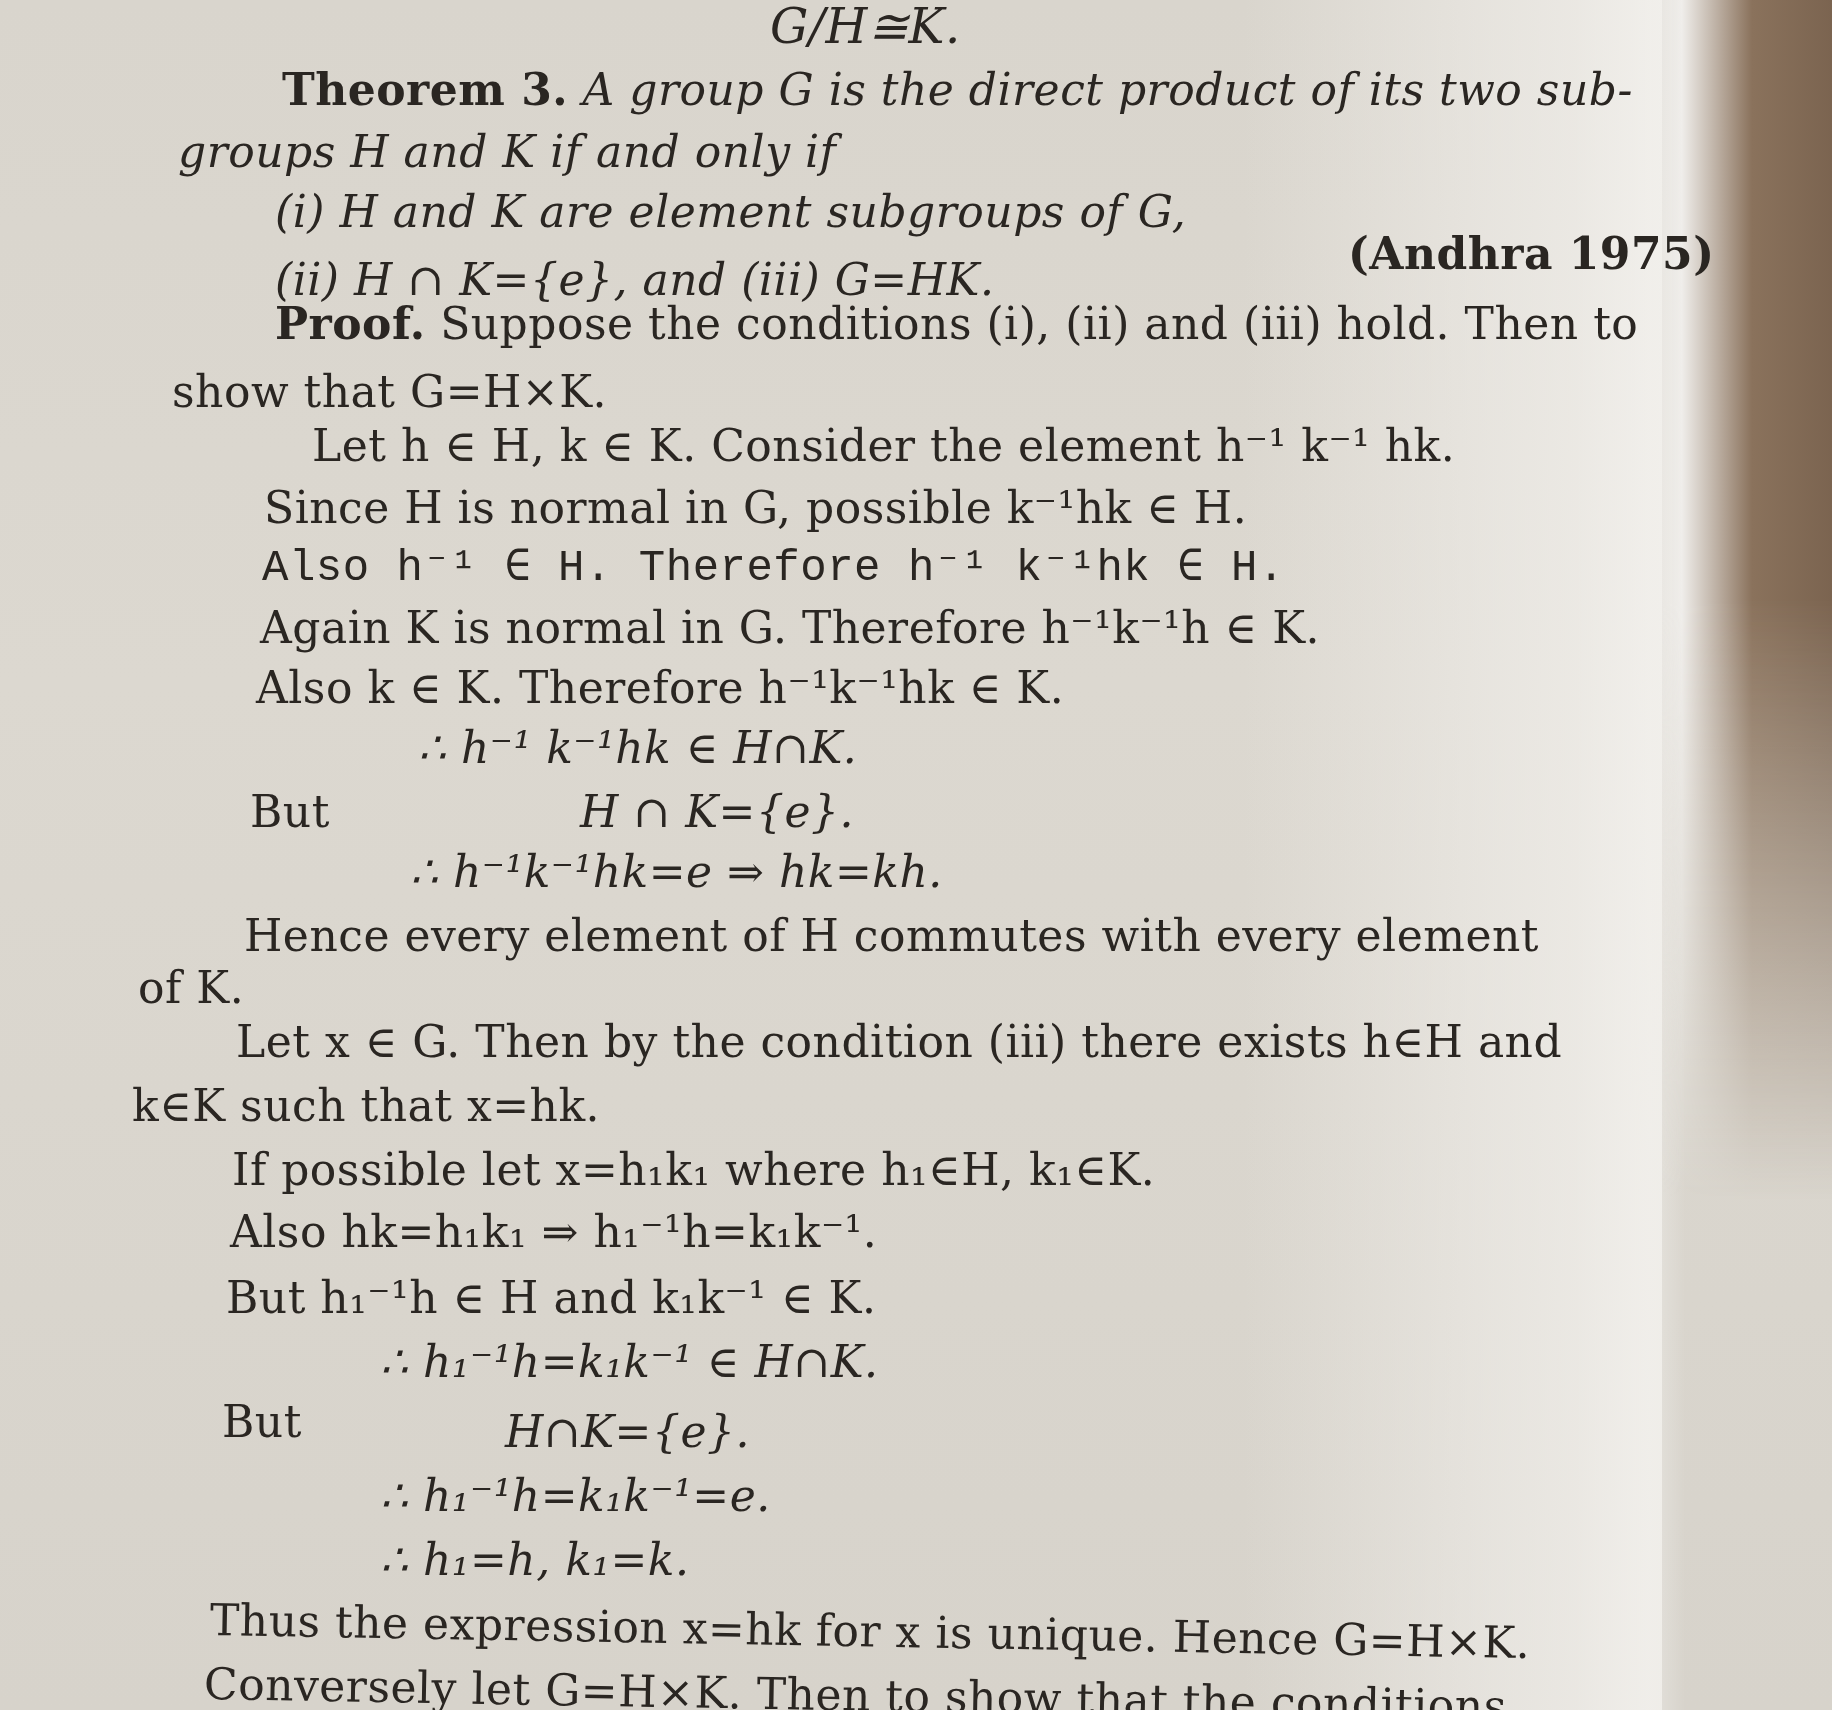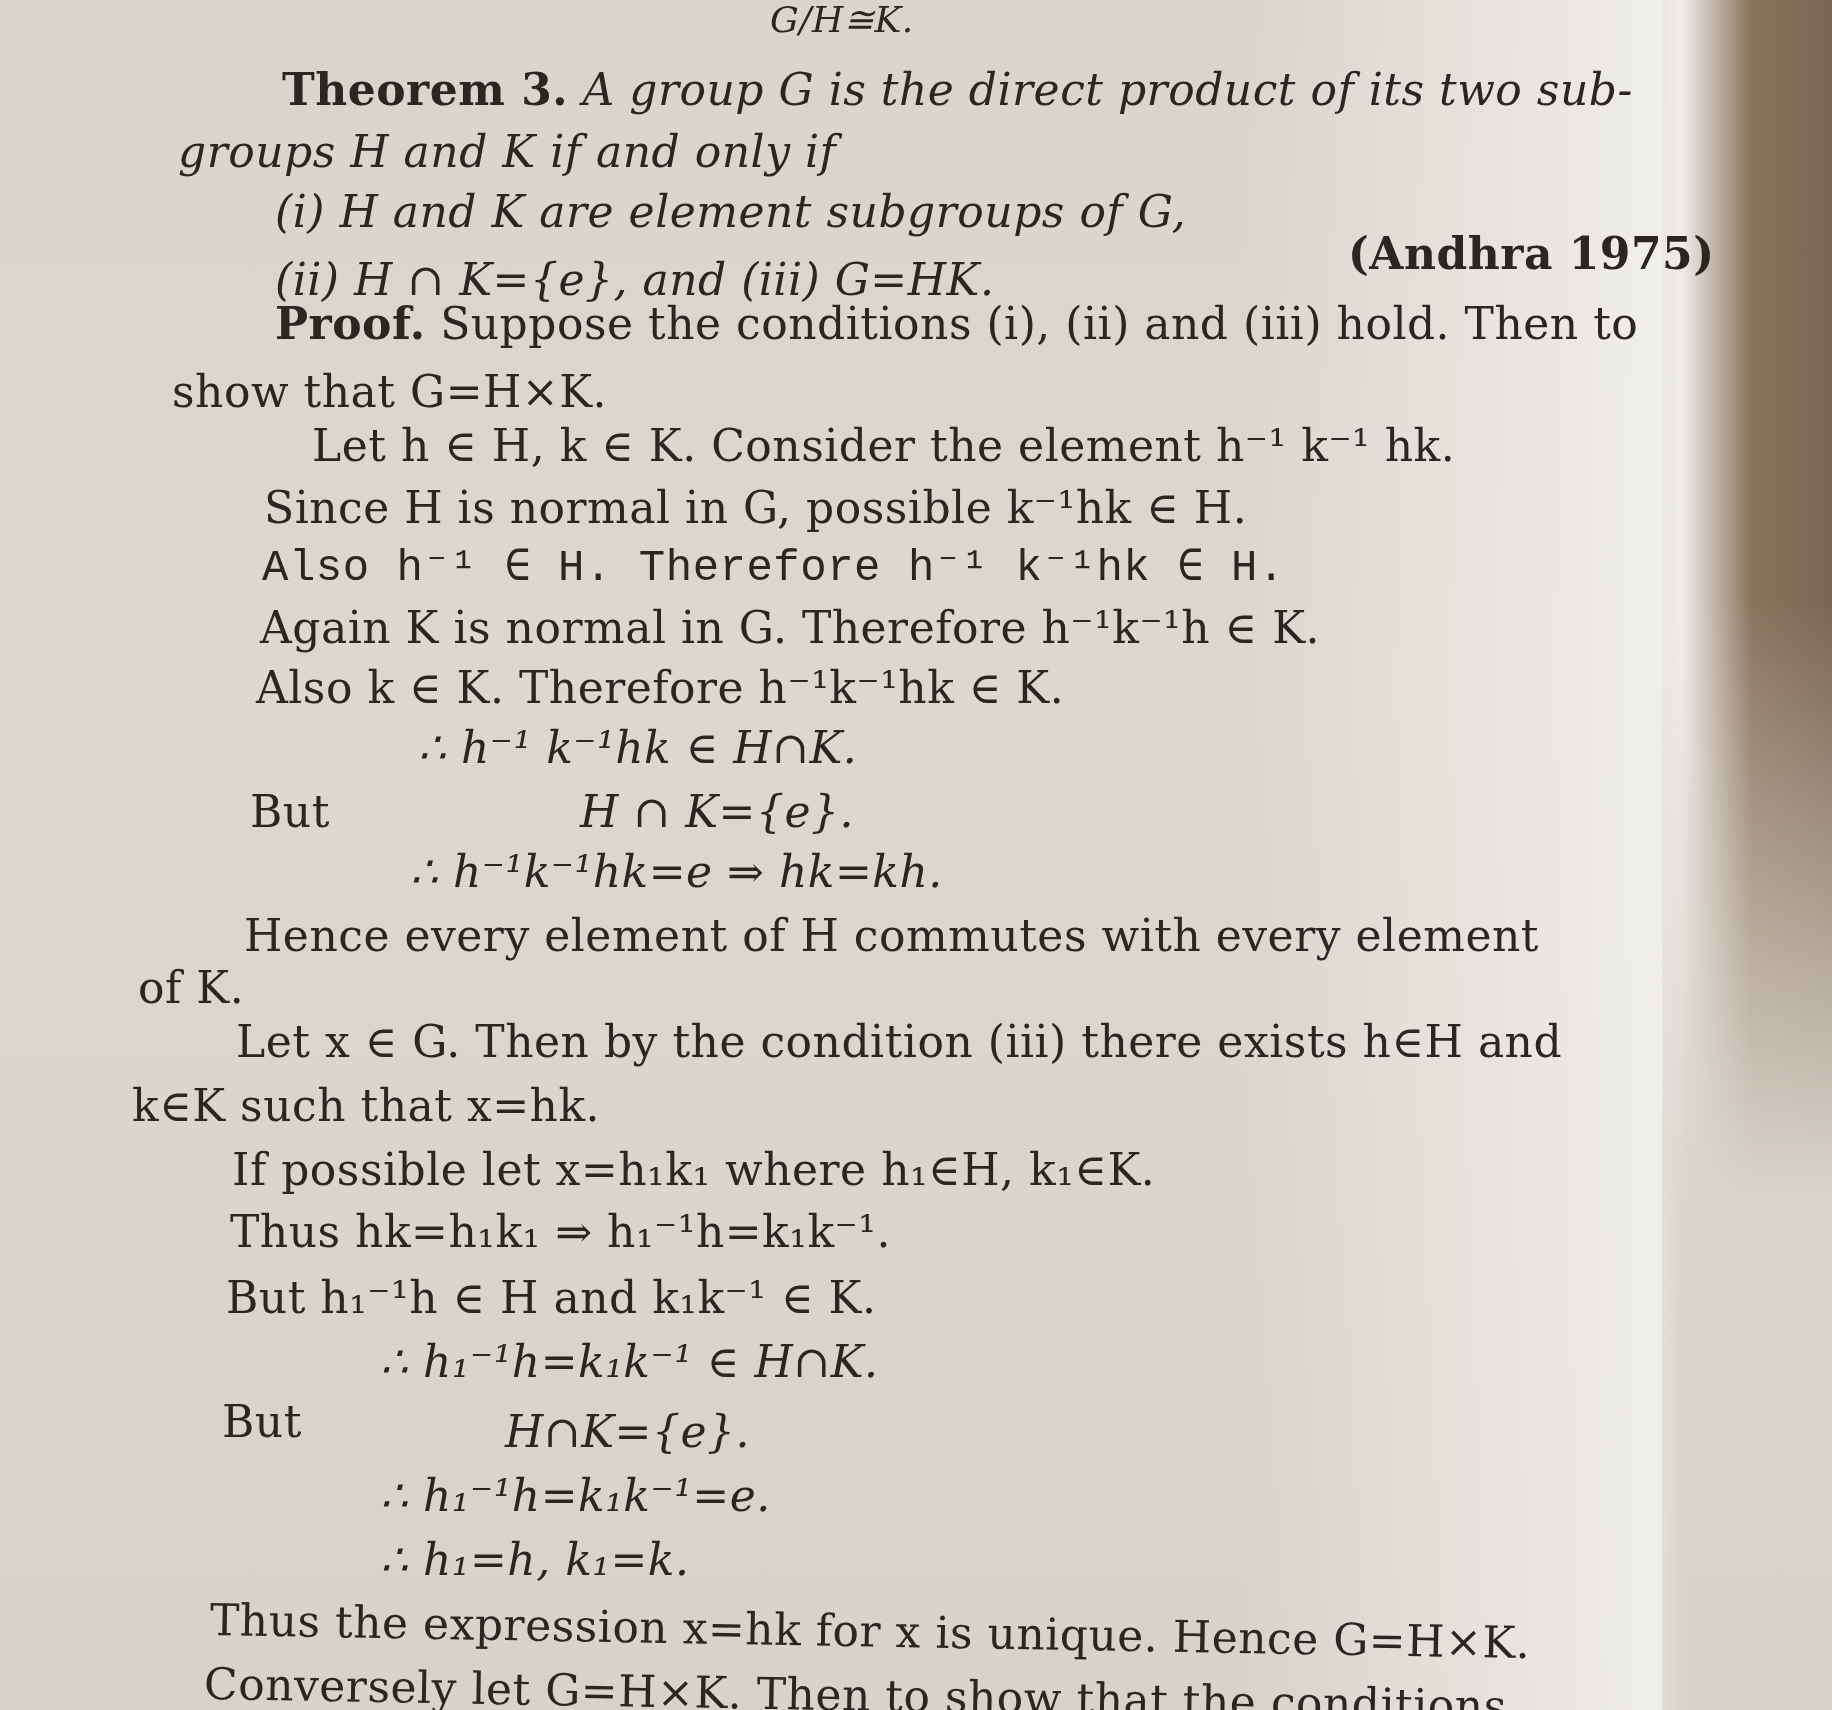--- a/index.html
+++ b/index.html
@@ -31,21 +31,21 @@
     }
     .bold { font-weight: bold; }
     .ital { font-style: italic; }
   </style>
 </head>
 <body>
 
 <div class="page"></div>
 <div class="bright"></div>
 
-<div class="line ital" style="left:770px; top:2px; font-size:36px;">G/H≅K.</div>
+<div class="line ital" style="left:770px; top:2px; font-size:48px;">G/H≅K.</div>
 
 <div class="line" style="left:282px; top:68px;">
   <span class="bold">Theorem 3.</span>
   <span class="ital">A group G is the direct product of its two sub-</span>
 </div>
 <div class="line ital" style="left:178px; top:130px;">groups H and K if and only if</div>
 <div class="line ital" style="left:275px; top:190px;">(i)  H and K are element subgroups of G,</div>
 <div class="line ital" style="left:275px; top:258px;">(ii)  H ∩ K={e},   and   (iii) G=HK.</div>
 <div class="line bold" style="left:1348px; top:232px;">(Andhra 1975)</div>
 
@@ -61,21 +61,21 @@
 <div class="line" style="left:256px; top:666px;">Also k ∈ K.   Therefore h⁻¹k⁻¹hk ∈ K.</div>
 <div class="line ital" style="left:418px; top:726px;">∴   h⁻¹ k⁻¹hk ∈ H∩K.</div>
 <div class="line" style="left:250px; top:790px;">But</div>
 <div class="line ital" style="left:580px; top:790px;">H ∩ K={e}.</div>
 <div class="line ital" style="left:410px; top:850px;">∴   h⁻¹k⁻¹hk=e ⇒ hk=kh.</div>
 <div class="line" style="left:244px; top:914px;">Hence every element of H commutes with every element</div>
 <div class="line" style="left:138px; top:966px;">of K.</div>
 <div class="line" style="left:236px; top:1020px;">Let x ∈ G. Then by the condition (iii) there exists h∈H and</div>
 <div class="line" style="left:132px; top:1084px;">k∈K such that x=hk.</div>
 <div class="line" style="left:232px; top:1148px;">If possible let x=h₁k₁ where h₁∈H, k₁∈K.</div>
-<div class="line" style="left:230px; top:1210px;">Thus hk=h₁k₁ ⇒ h₁⁻¹h=k₁k⁻¹.</div>
+<div class="line" style="left:230px; top:1210px;">Also hk=h₁k₁ ⇒ h₁⁻¹h=k₁k⁻¹.</div>
 <div class="line" style="left:226px; top:1276px;">But h₁⁻¹h ∈ H and k₁k⁻¹ ∈ K.</div>
 <div class="line ital" style="left:380px; top:1340px;">∴   h₁⁻¹h=k₁k⁻¹ ∈ H∩K.</div>
 <div class="line" style="left:222px; top:1400px;">But</div>
 <div class="line ital" style="left:505px; top:1410px;">H∩K={e}.</div>
 <div class="line ital" style="left:380px; top:1474px;">∴   h₁⁻¹h=k₁k⁻¹=e.</div>
 <div class="line ital" style="left:380px; top:1538px;">∴   h₁=h, k₁=k.</div>
 <div class="line" style="left:210px; top:1598px; transform:rotate(1deg); transform-origin:left center;">Thus the expression x=hk for x is unique. Hence G=H×K.</div>
 <div class="line" style="left:204px; top:1662px; transform:rotate(1deg); transform-origin:left center;">Conversely let G=H×K.  Then to show that the conditions</div>
 
 </body></html>

